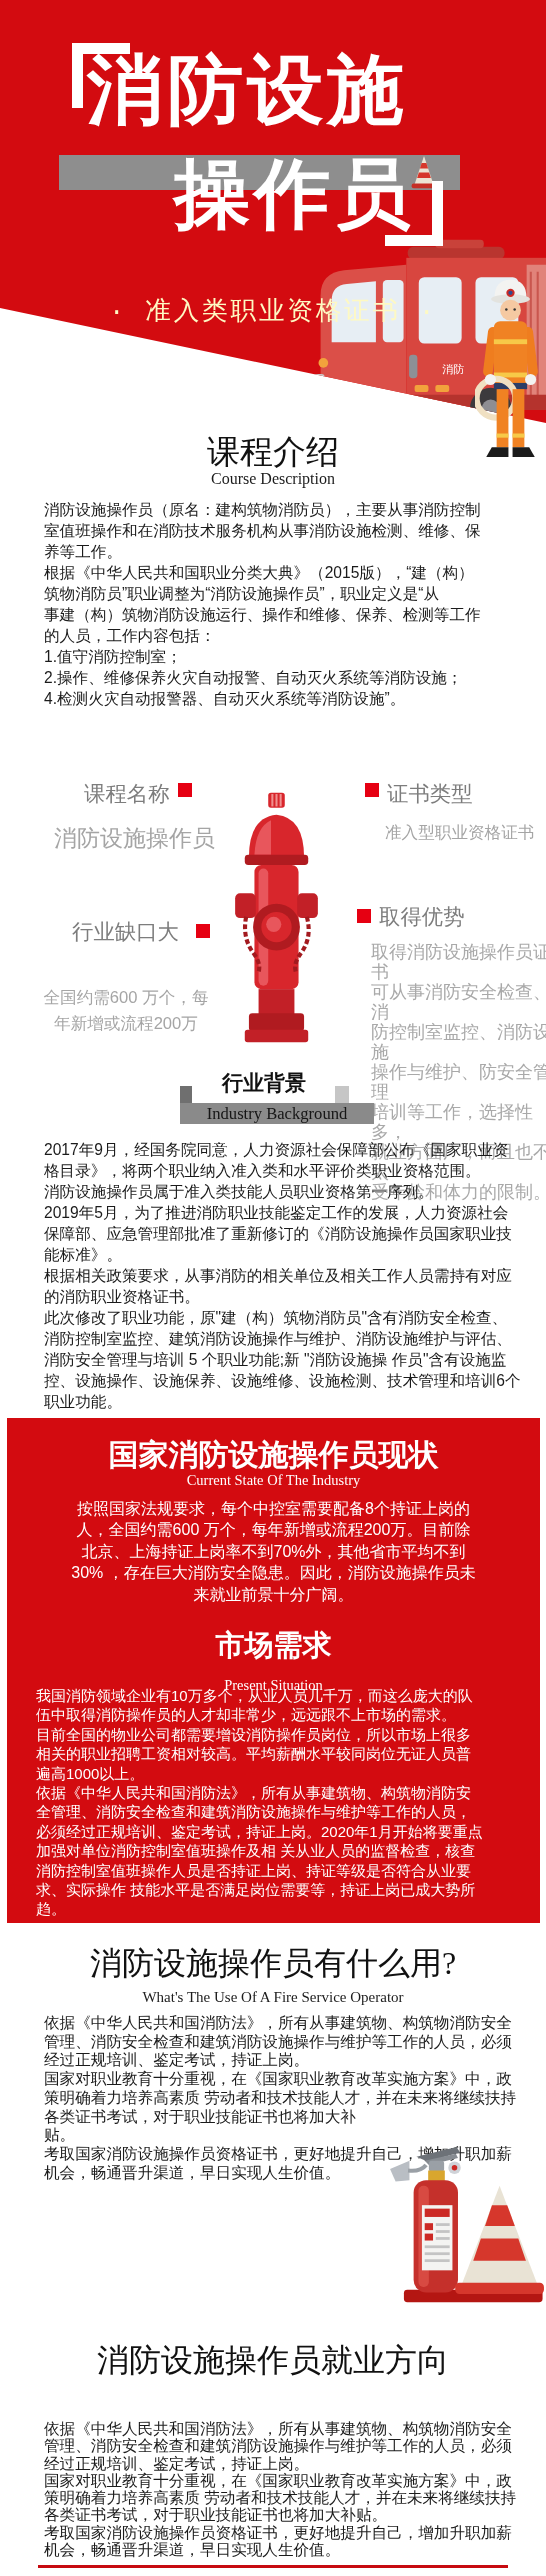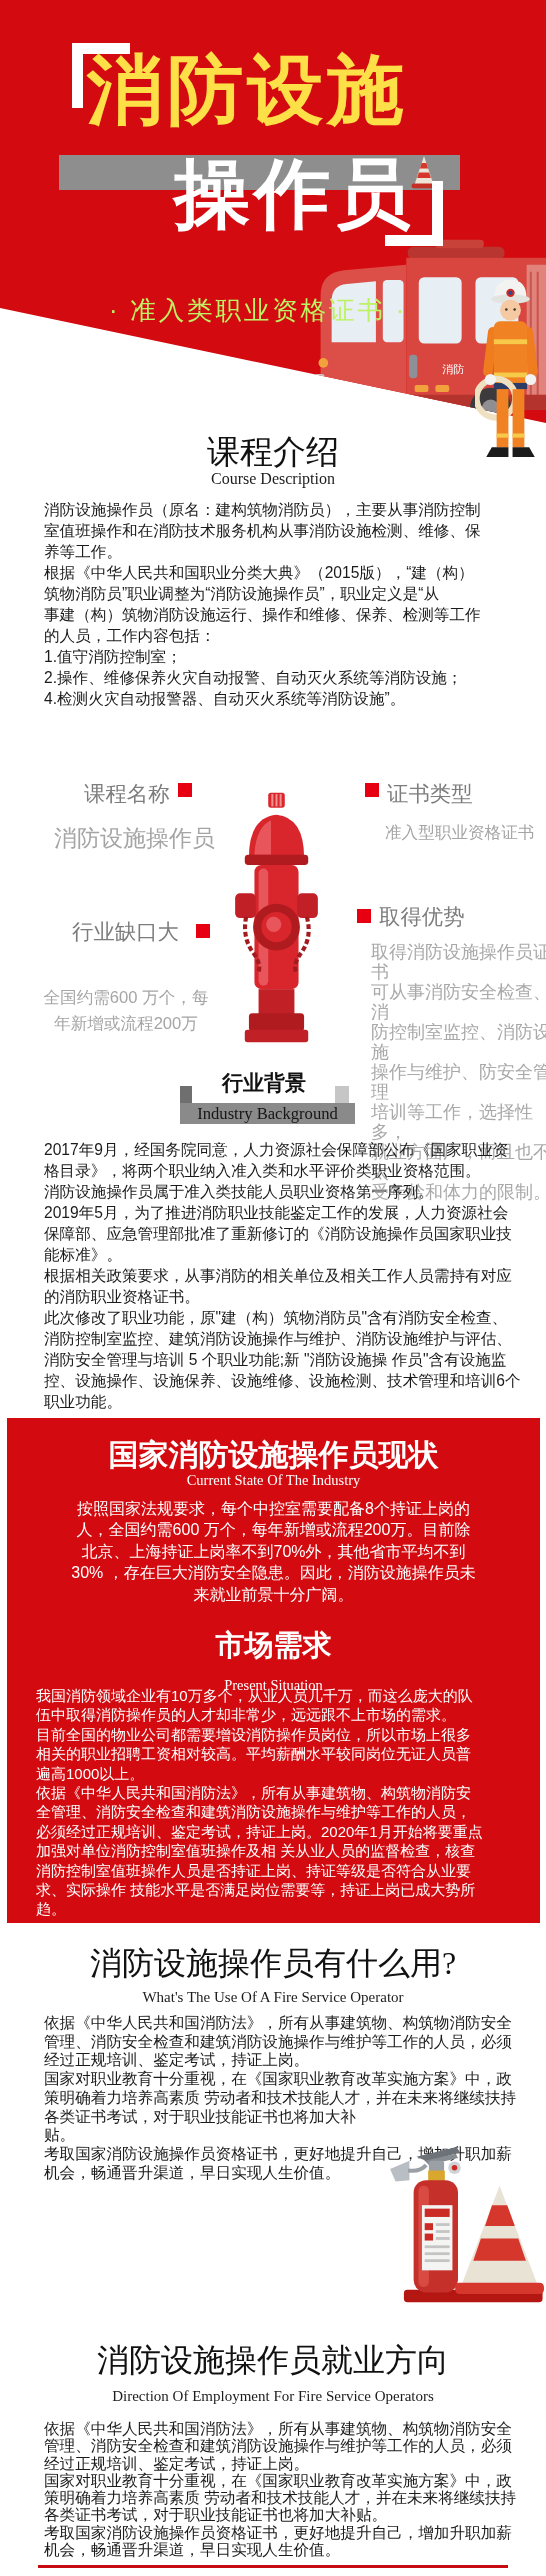--- a/index.html
+++ b/index.html
@@ -6,44 +6,44 @@
   #page{position:relative;width:546px;height:2576px;overflow:hidden;background:#fff;
         font-family:"Liberation Sans",sans-serif;}
   .abs{position:absolute;}
   
   .header{left:0;top:0;width:546px;height:423px;background:#d30b10;
           clip-path:polygon(0 0,546px 0,546px 423px,0 308px);}
   .bracket-open{left:72px;top:43px;width:47px;height:54px;
                 border-left:11.8px solid #fff;border-top:11.8px solid #fff;}
   .bracket-close{left:385px;top:181px;width:47px;height:54px;
                  border-right:11.8px solid #fff;border-bottom:11.8px solid #fff;z-index:3;}
-  .hero-line1{left:87px;top:48px;font-size:76px;font-weight:900;color:#fde047;
+  .hero-line1{left:87px;top:48px;font-size:76px;font-weight:900;color:#ffffff;
               letter-spacing:4.2px;line-height:1.1;z-index:2;}
   .hero-bar{left:59px;top:155px;width:401px;height:35px;background:#8e8e8e;z-index:1;}
   .hero-line2{left:174px;top:152px;font-size:76px;font-weight:900;color:#fff;
               letter-spacing:4.2px;line-height:1.1;z-index:2;}
-  .hero-sub{left:109px;top:293px;font-size:25.6px;color:#bef264;letter-spacing:2.8px;z-index:2;}
+  .hero-sub{left:109px;top:293px;font-size:25.6px;color:#fef9c3;letter-spacing:2.8px;z-index:2;font-family:Liberation Mono, monospace;}
   .truck{left:304px;top:237px;z-index:1;}
   .fireman{left:475px;top:270px;z-index:5;}
   .hero-cone{left:410px;top:156px;z-index:2;}
   
   .sec-title{left:0;top:0;width:546px;text-align:center;color:#111;
              font-family:"Liberation Serif",serif;font-weight:normal;}
   .sec-en{left:0;width:546px;text-align:center;color:#1c1c1c;
           font-family:"Liberation Serif",serif;}
   .para{color:#1b1b1b;font-size:15.6px;line-height:21px;white-space:pre-line;}
   
   .info-label{font-size:21.4px;color:#7d7d7d;}
   .info-value{font-size:16.6px;color:#a5a5a5;white-space:pre-line;}
   .sq{width:14px;height:14px;background:#e60012;}
   
   .ind-wrap{left:180px;top:1086px;width:169px;height:38px;}
   .ind-darksq{left:0;top:0;width:11.8px;height:18.7px;background:#6f6f6f;}
   .ind-lightsq{right:0;top:0;width:14px;height:17.3px;background:#c6c6c6;}
-  .ind-bar{left:0;top:17.3px;width:175px;height:21px;background:#8a8a8a;}
+  .ind-bar{left:0;top:17.3px;width:194px;height:21px;background:#8a8a8a;}
   .ind-en{width:100%;text-align:center;font-family:"Liberation Serif",serif;
           font-size:16.6px;line-height:21px;color:#161616;}
   .ind-title{left:-42px;top:-16.6px;width:252px;text-align:center;color:#111;
              font-family:"Liberation Serif",serif;font-weight:bold;font-size:21px;}
   
   .redblock{left:7px;top:1418px;width:533px;height:505px;background:#d30b10;}
   .rb-title{width:100%;text-align:center;color:#fff;
             font-family:"Liberation Serif",serif;font-weight:bold;}
   .rb-en{width:100%;text-align:center;color:#fff;font-family:"Liberation Serif",serif;
          font-size:14.5px;}
@@ -259,21 +259,20 @@
     <rect x="50" y="152" width="36" height="4" fill="#c4c4c4"></rect>
     <rect x="50" y="162" width="36" height="4" fill="#c4c4c4"></rect>
     <rect x="50" y="172" width="36" height="4" fill="#c4c4c4"></rect>
     <polygon points="158,66 214,212 102,212" fill="#e9e3d5"></polygon>
     <polygon points="147,94 169,94 180,124 137,124" fill="#d6372c"></polygon>
     <polygon points="131,142 185,142 196,174 120,174" fill="#d6372c"></polygon>
     <rect x="94" y="206" width="128" height="16" rx="6" fill="#d6372c"></rect>
   </svg>
 
   <div class="abs sec-title" style="top:2339px;font-size:32px;">消防设施操作员就业方向</div>
-  <div class="abs sec-en" style="top:2388px;font-size:15px;">Direction Of Employment For Fire Service Operators</div>
   <div class="abs para" style="left:44px;top:2420px;width:488px;line-height:17.3px;">依据《中华人民共和国消防法》，所有从事建筑物、构筑物消防安全
 管理、消防安全检查和建筑消防设施操作与维护等工作的人员，必须
 经过正规培训、鉴定考试，持证上岗。
 国家对职业教育十分重视，在《国家职业教育改革实施方案》中，政
 策明确着力培养高素质 劳动者和技术技能人才，并在未来将继续扶持
 各类证书考试，对于职业技能证书也将加大补贴。
 考取国家消防设施操作员资格证书，更好地提升自己，增加升职加薪
 机会，畅通晋升渠道，早日实现人生价值。</div>
 
   <div class="abs redline"></div>

